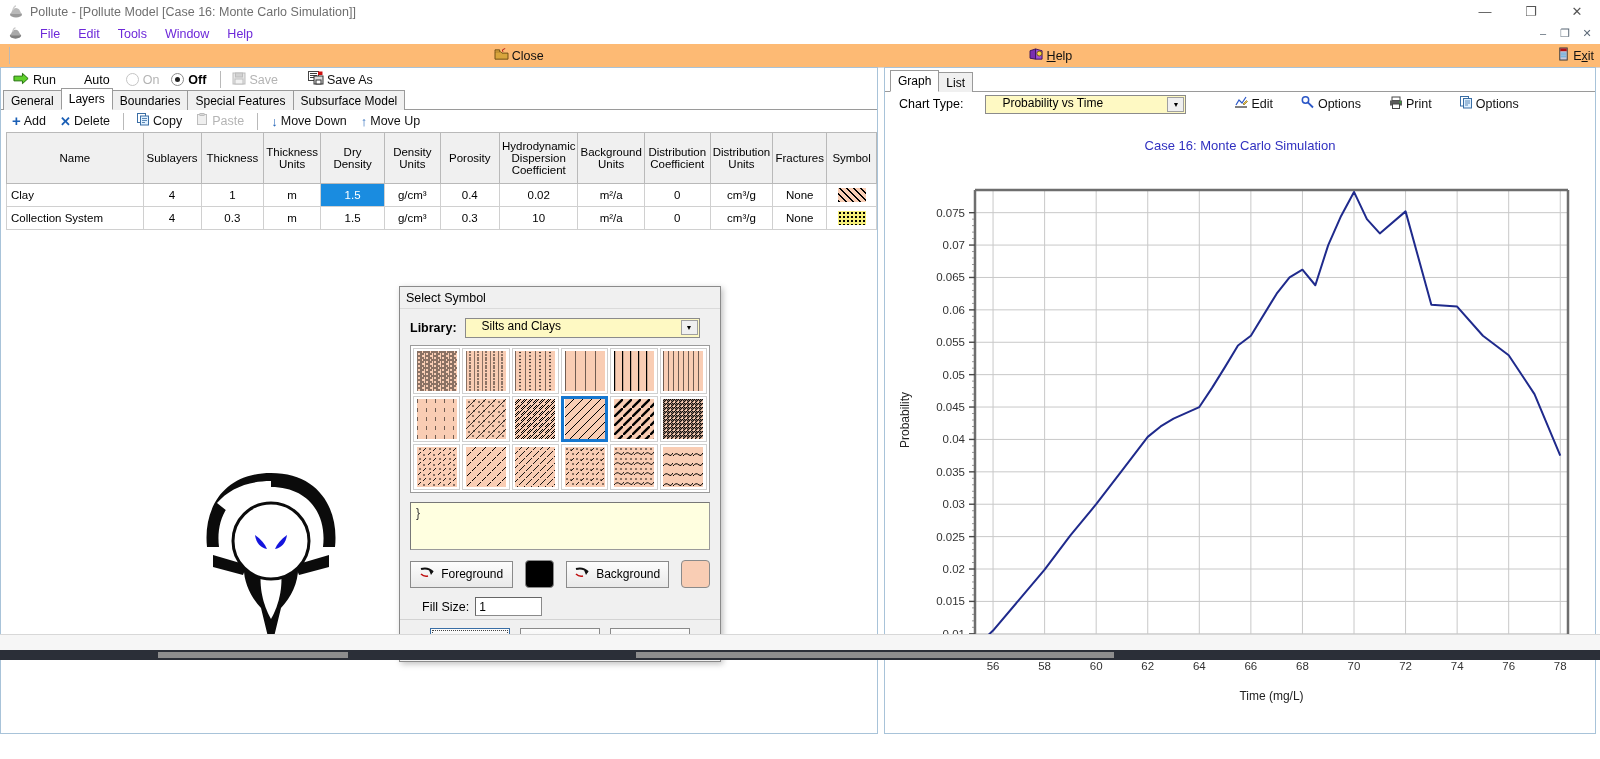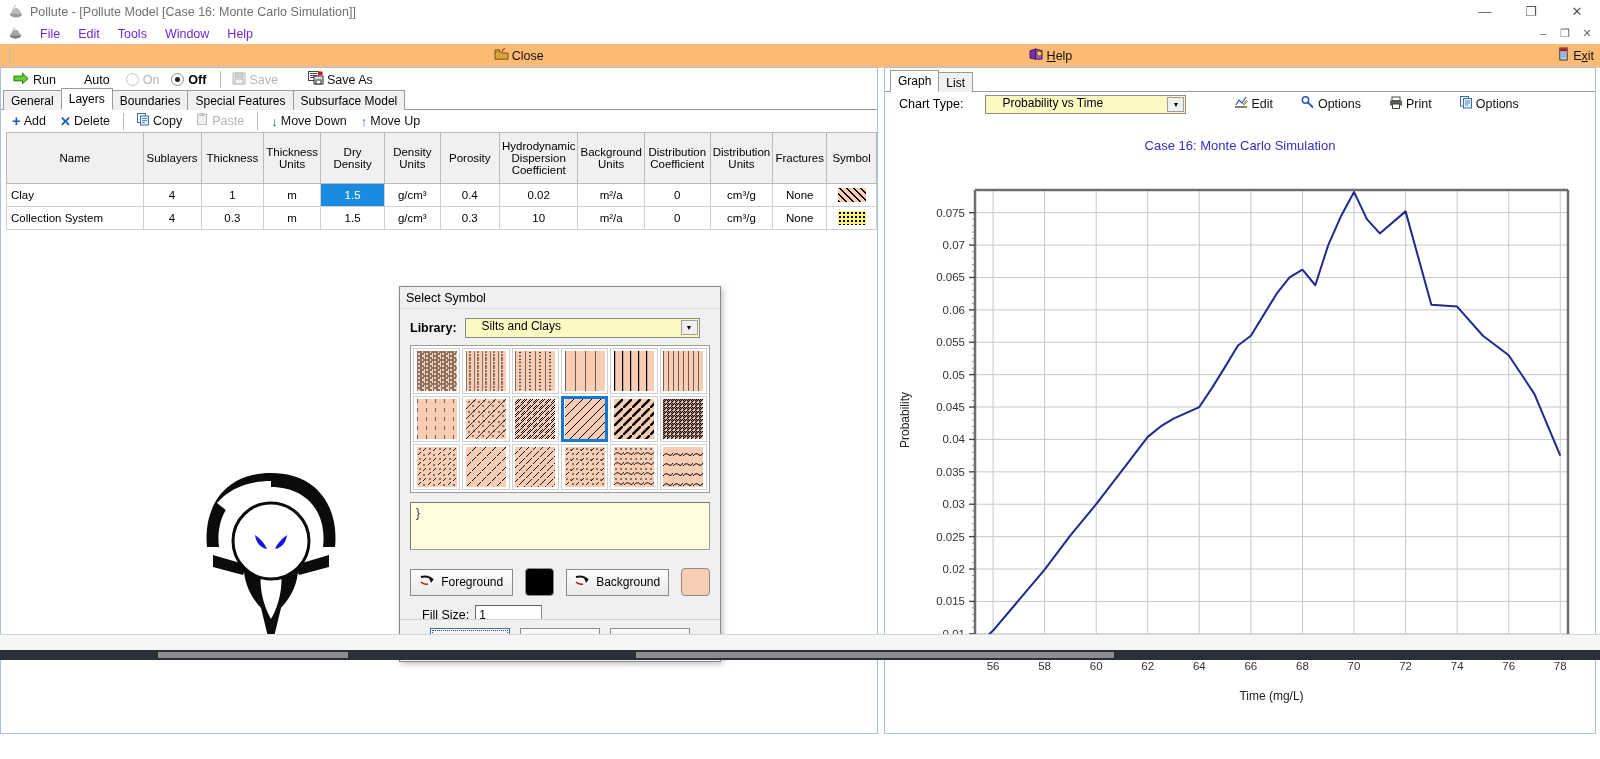--- a/index.html
+++ b/index.html
@@ -80,21 +80,21 @@
   .chart-sub{text-align:center;color:#3030c0;font-size:12.5px;margin-top:10px;}
 
   
   .dialog{position:absolute;left:399px;top:286px;width:320px;height:374px;background:#f0f0f0;border:1px solid #8a8a8a;box-shadow:2px 2px 6px rgba(0,0,0,0.25);}
   .dlg-title{height:21px;background:#f0f0f0;display:flex;align-items:center;padding-left:6px;font-size:12.5px;border-bottom:1px solid #dadada;}
   .dlg-body{padding:6px 10px;}
   .symgrid{border:1px solid #9a9a9a;background:#fff;padding:2px;display:grid;grid-template-columns:repeat(6,1fr);gap:2px;}
   .symcell{height:46px;border:1px solid #cfcfcf;background:#fff;display:flex;align-items:center;justify-content:center;box-sizing:border-box;}
   .symcell.sel{border:3px solid #1577d0;}
   .descbox{margin-top:9px;height:40px;background:#ffffe0;border:1px solid #9a9a9a;border-top-color:#777;border-left-color:#777;font-size:12px;padding:3px 5px;color:#333;}
-  .btnrow{margin-top:18px;display:flex;align-items:center;gap:12px;}
+  .btnrow{margin-top:10px;display:flex;align-items:center;gap:12px;}
   .xbtn{height:25px;border:1px solid #8a8a8a;background:linear-gradient(#fdfdfd,#e9e9e9);display:inline-flex;align-items:center;justify-content:center;gap:5px;font-size:12px;padding:0 8px;}
   .colorchip{width:30px;height:26px;border:1px solid #8a8a8a;border-radius:4px;}
   .fillrow{margin-top:9px;display:flex;align-items:center;gap:6px;padding-left:12px;}
   .fillinput{width:62px;height:17px;border:1px solid #8a8a8a;border-top-color:#666;border-left-color:#666;background:#fff;font-size:12px;padding-left:3px;display:flex;align-items:center;}
   .dlg-footer{position:absolute;left:0;bottom:0;width:100%;height:41px;background:#f0f0f0;border-top:1px solid #d3d3d3;display:flex;align-items:center;justify-content:center;gap:10px;}
   .footbtn{height:23px;min-width:78px;border:1px solid #8a8a8a;background:linear-gradient(#fcfcfc,#e6e6e6);display:inline-flex;align-items:center;justify-content:center;gap:5px;font-size:12px;}
   .footbtn.def{outline:1px dotted #444;outline-offset:-3px;border:1px solid #3a6ea5;}
 
   
   .taskbar{position:absolute;left:0;bottom:0;width:1600px;height:10px;background:#2b2f38;}

